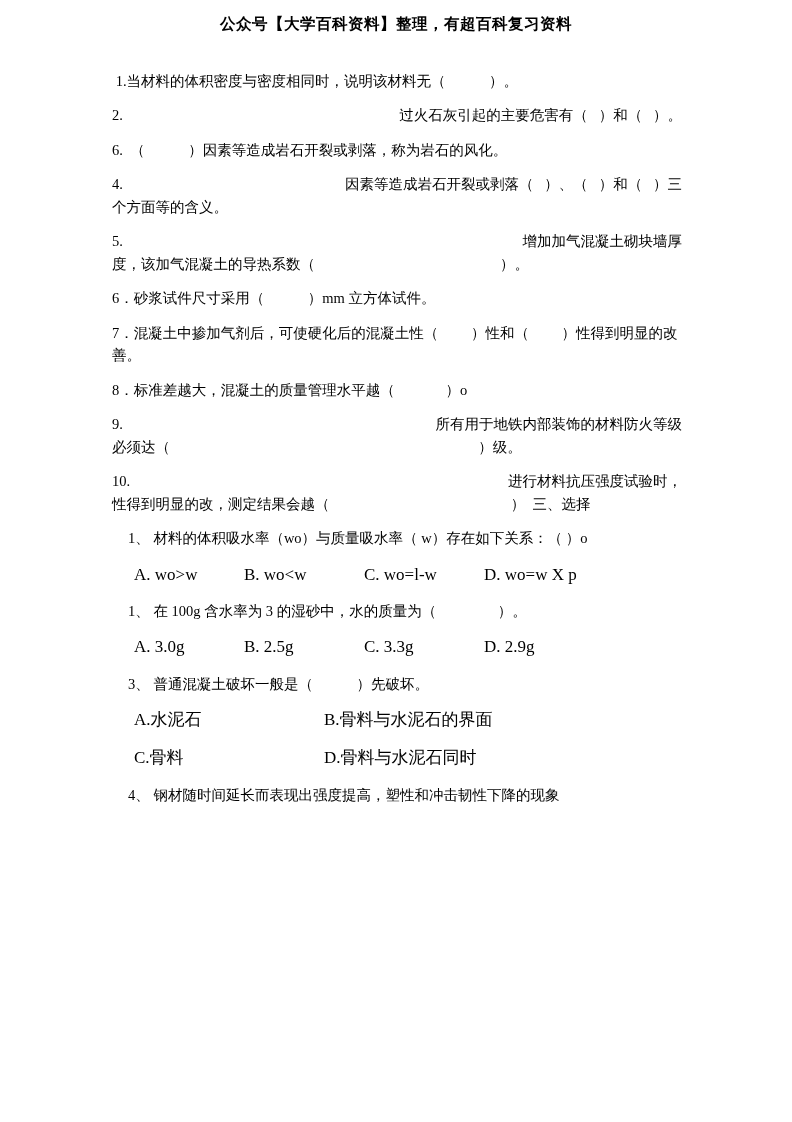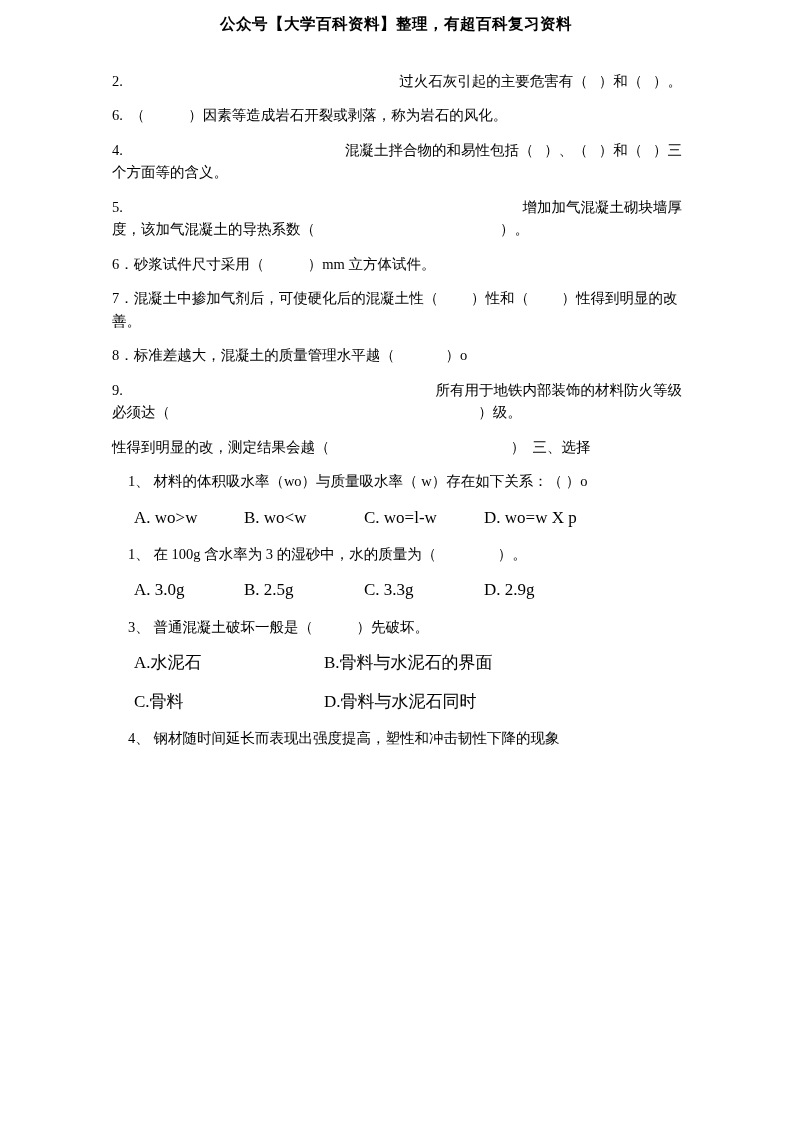--- a/index.html
+++ b/index.html
@@ -70,36 +70,39 @@
 </style>
 </head>
 <body>
 
 <div class="page">
 
   <div class="header">公众号【大学百科资料】整理，有超百科复习资料</div>
 
   <div class="content">
 
+    <div class="q">
+      <div class="row"> 1.当材料的体积密度与密度相同时，说明该材料无（            ）。</div>
+    </div>
 
     <div class="q">
       <div class="row-spread">
         <span>2.</span>
         <span>过火石灰引起的主要危害有（   ）和（   ）。</span>
       </div>
     </div>
 
     <div class="q">
       <div class="row">6.  （            ）因素等造成岩石开裂或剥落，称为岩石的风化。</div>
     </div>
 
     <div class="q">
       <div class="row-spread">
         <span>4.</span>
-        <span>混凝土拌合物的和易性包括（   ）、（   ）和（   ）三</span>
+        <span>因素等造成岩石开裂或剥落（   ）、（   ）和（   ）三</span>
       </div>
       <div class="row">个方面等的含义。</div>
     </div>
 
     <div class="q">
       <div class="row-spread">
         <span>5.</span>
         <span>增加加气混凝土砌块墙厚</span>
       </div>
       <div class="row">度，该加气混凝土的导热系数（                                                   ）。</div>
@@ -120,20 +123,24 @@
 
     <div class="q">
       <div class="row-spread">
         <span>9.</span>
         <span>所有用于地铁内部装饰的材料防火等级</span>
       </div>
       <div class="row">必须达（                                                                                     ）级。</div>
     </div>
 
     <div class="q">
+      <div class="row-spread">
+        <span>10.</span>
+        <span>进行材料抗压强度试验时，</span>
+      </div>
       <div class="row">性得到明显的改，测定结果会越（                                                  ）  三、选择</div>
     </div>
 
     <div class="q">
       <div class="row indent">1、 材料的体积吸水率（wo）与质量吸水率（ w）存在如下关系：（ ）o</div>
     </div>
     <div class="opts">
       <span class="o1">A. wo&gt;w</span>
       <span class="o2">B. wo&lt;w</span>
       <span class="o3">C. wo=l-w</span>

